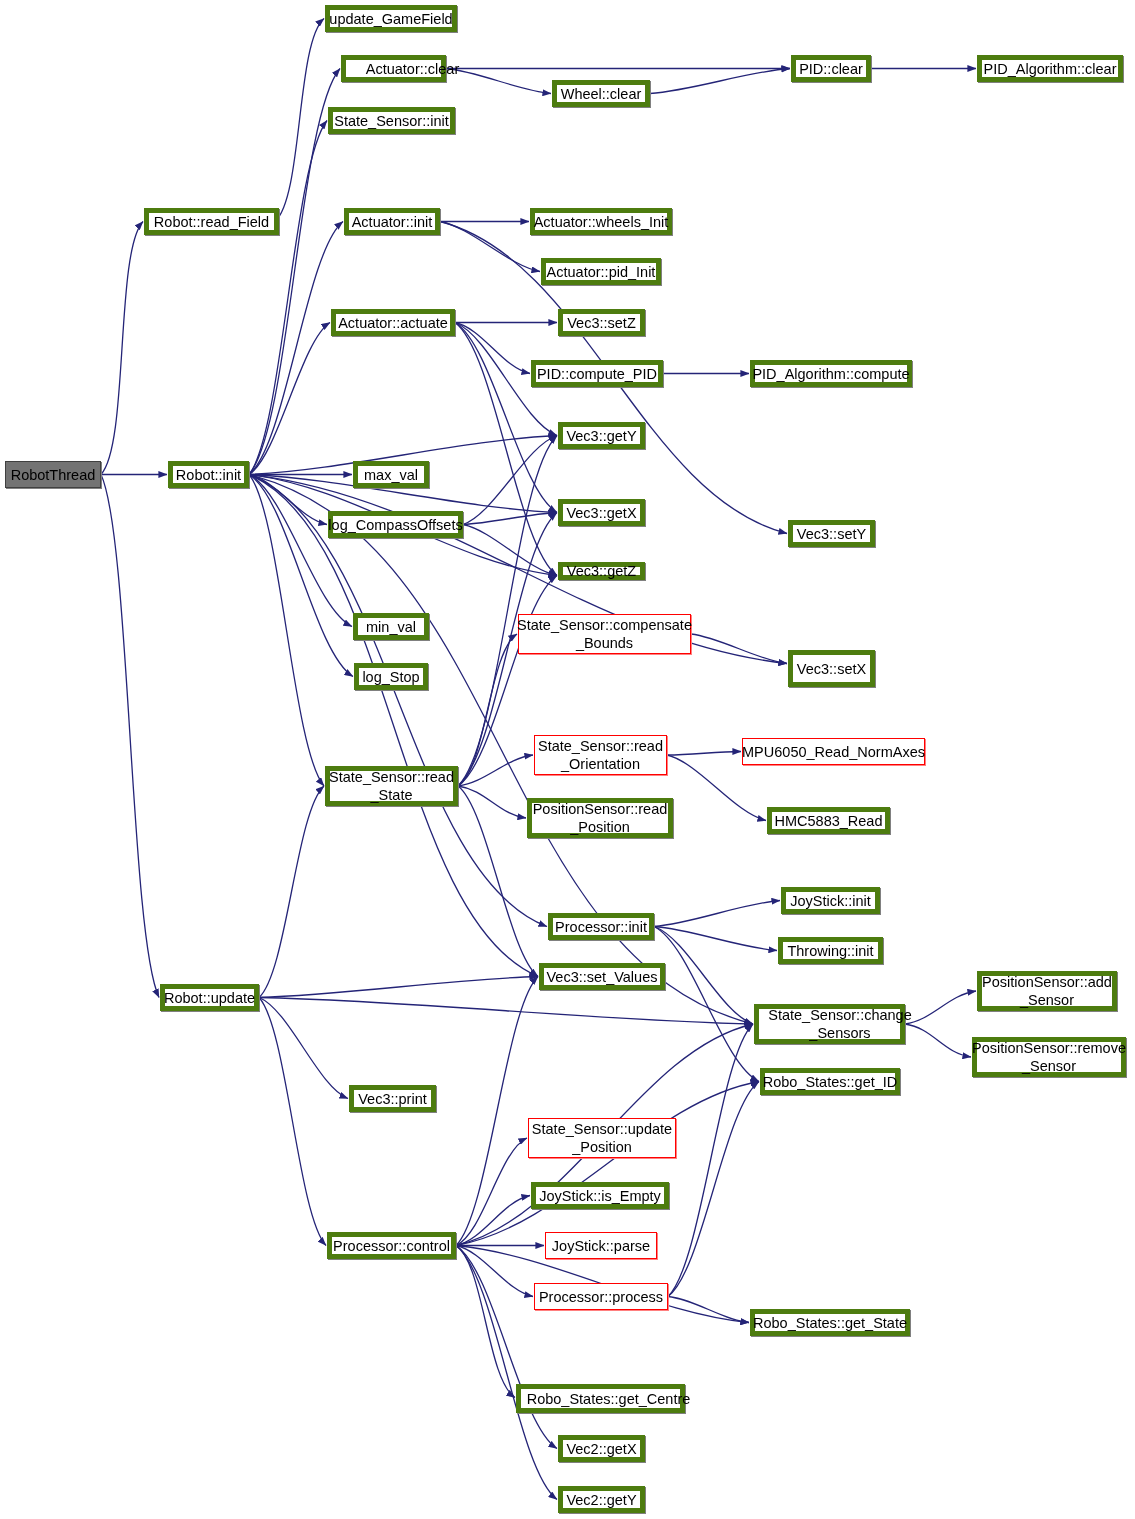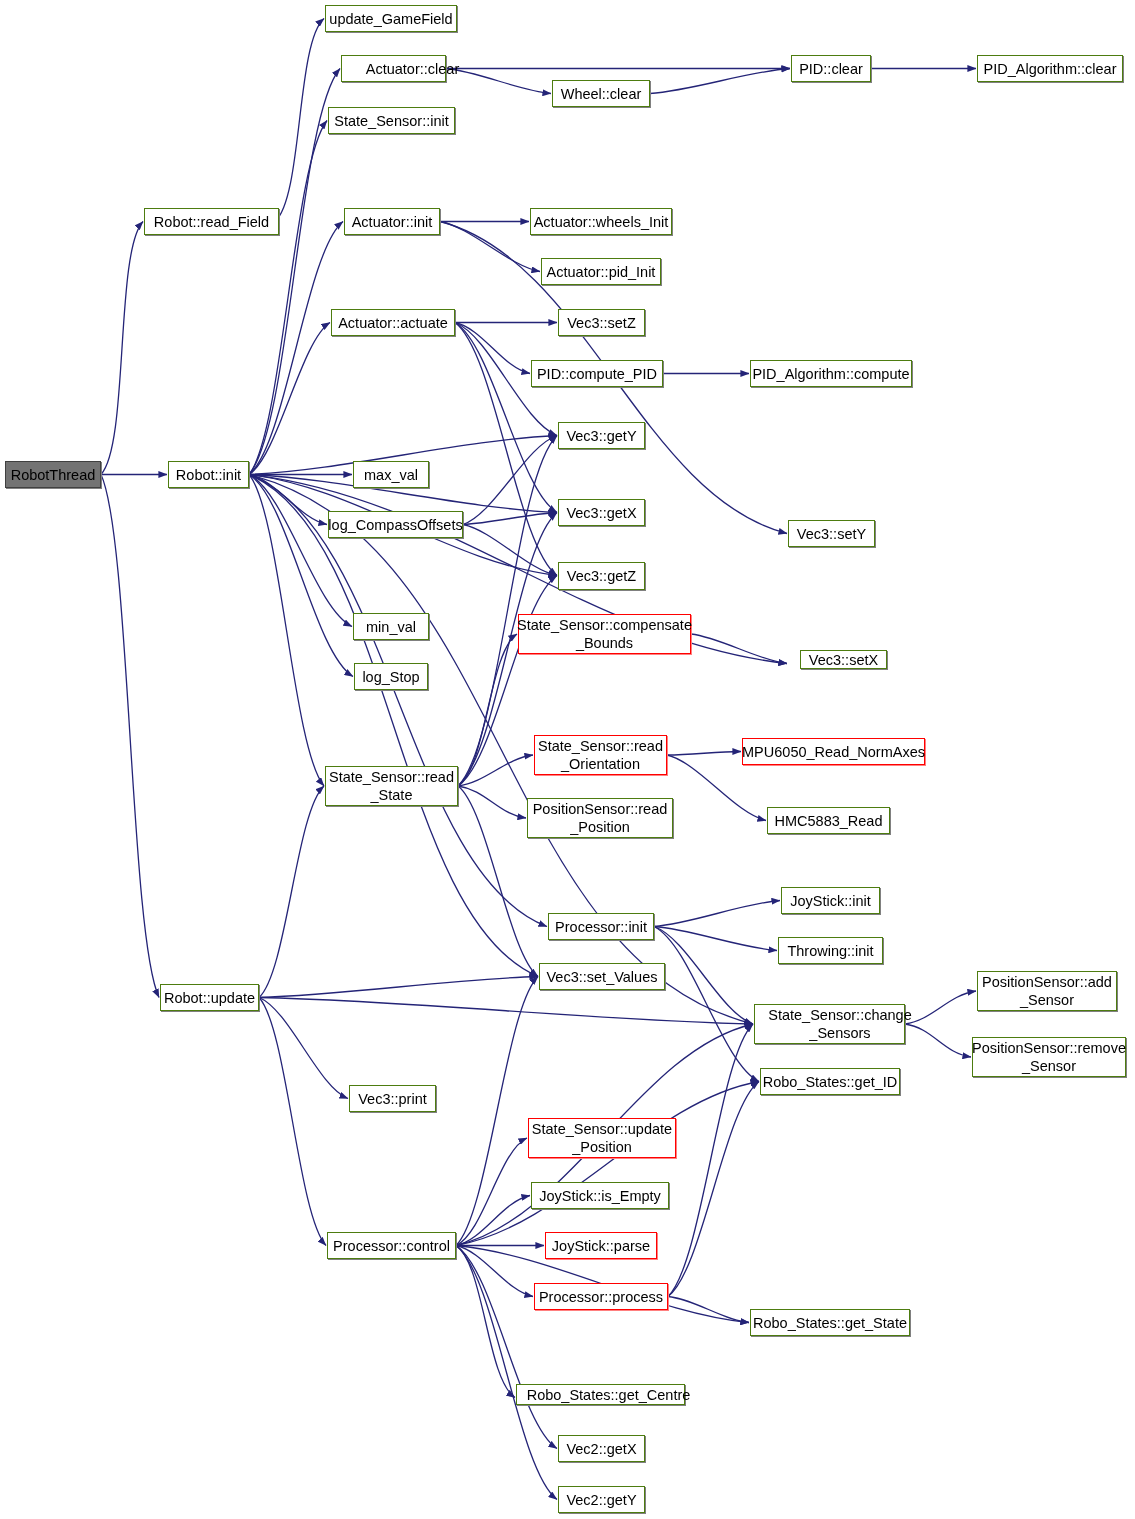--- a/index.html
+++ b/index.html
@@ -8,21 +8,21 @@
   svg#edges{position:absolute;left:0;top:0;width:1135px;height:1519px;}
   .node{
     position:absolute;
     box-sizing:border-box;
     display:flex;align-items:center;justify-content:center;
     text-align:center;
     font-size:14.5px;
     line-height:18px;
     color:#000;
     background:#ffffff;
-    border:1px solid #4d7c0f;
+    border:5px solid #4d7c0f;
     box-shadow:1px 1px 0 0 #808080;
     white-space:pre-line;
     letter-spacing:0px;
     z-index:5;
   }
   .node.red{border:1px solid #ff0000;box-shadow:1px 1px 0 0 #ff8080;}
   .node.root{background:#737373;border:1px solid #404040;}
 </style>
 </head>
 <body>
@@ -126,41 +126,41 @@
 _State</div>
       <div class="node" style="left: 349px; top: 1085px; width: 87px; height: 27px;">Vec3::print</div>
       <div class="node" style="left: 327px; top: 1232px; width: 129px; height: 27px;">Processor::control</div>
       <div class="node" style="left: 552px; top: 80px; width: 98px; height: 27px;">Wheel::clear</div>
       <div class="node" style="left: 530px; top: 208px; width: 142px; height: 27px;">Actuator::wheels_Init</div>
       <div class="node" style="left: 541px; top: 258px; width: 120px; height: 27px;">Actuator::pid_Init</div>
       <div class="node" style="left: 558px; top: 309px; width: 87px; height: 27px;">Vec3::setZ</div>
       <div class="node" style="left: 531px; top: 360px; width: 132px; height: 27px;">PID::compute_PID</div>
       <div class="node" style="left: 558px; top: 422px; width: 87px; height: 27px;">Vec3::getY</div>
       <div class="node" style="left: 558px; top: 499px; width: 87px; height: 27px;">Vec3::getX</div>
-      <div class="node" style="left: 558px; top: 562px; width: 87px; height: 28px;">Vec3::getZ</div>
+      <div class="node" style="left: 558px; top: 562px; width: 87px; height: 18px;">Vec3::getZ</div>
       <div class="node red" style="left: 518px; top: 614px; width: 173px; height: 40px;">State_Sensor::compensate
 _Bounds</div>
       <div class="node red" style="left: 534px; top: 735px; width: 133px; height: 40px;">State_Sensor::read
 _Orientation</div>
       <div class="node" style="left: 527px; top: 798px; width: 146px; height: 40px;">PositionSensor::read
 _Position</div>
       <div class="node" style="left: 548px; top: 913px; width: 106px; height: 27px;">Processor::init</div>
       <div class="node" style="left: 539px; top: 963px; width: 126px; height: 27px;">Vec3::set_Values</div>
       <div class="node red" style="left: 528px; top: 1118px; width: 148px; height: 40px;">State_Sensor::update
 _Position</div>
       <div class="node" style="left: 531px; top: 1182px; width: 138px; height: 27px;">JoyStick::is_Empty</div>
       <div class="node red" style="left: 545px; top: 1232px; width: 112px; height: 27px;">JoyStick::parse</div>
       <div class="node red" style="left: 534px; top: 1283px; width: 134px; height: 27px;">Processor::process</div>
-      <div class="node" style="left: 516px; top: 1384px; width: 169px; height: 21px; padding-left: 16px;">Robo_States::get_Centre</div>
+      <div class="node" style="left: 516px; top: 1384px; width: 169px; height: 29px; padding-left: 16px;">Robo_States::get_Centre</div>
       <div class="node" style="left: 558px; top: 1435px; width: 87px; height: 27px;">Vec2::getX</div>
       <div class="node" style="left: 558px; top: 1486px; width: 87px; height: 27px;">Vec2::getY</div>
       <div class="node" style="left: 791px; top: 55px; width: 80px; height: 27px;">PID::clear</div>
       <div class="node" style="left: 750px; top: 360px; width: 162px; height: 27px;">PID_Algorithm::compute</div>
       <div class="node" style="left: 788px; top: 520px; width: 87px; height: 27px;">Vec3::setY</div>
-      <div class="node" style="left: 788px; top: 650px; width: 87px; height: 19px; margin-left: 12px;">Vec3::setX</div>
+      <div class="node" style="left: 788px; top: 650px; width: 87px; height: 37px;">Vec3::setX</div>
       <div class="node" style="left: 767px; top: 807px; width: 123px; height: 27px;">HMC5883_Read</div>
       <div class="node" style="left: 781px; top: 887px; width: 99px; height: 27px;">JoyStick::init</div>
       <div class="node" style="left: 778px; top: 937px; width: 105px; height: 27px;">Throwing::init</div>
       <div class="node" style="left: 754px; top: 1004px; width: 151px; height: 40px; padding-left: 21px;">State_Sensor::change
 _Sensors</div>
       <div class="node" style="left: 760px; top: 1068px; width: 140px; height: 27px;">Robo_States::get_ID</div>
       <div class="node" style="left: 750px; top: 1309px; width: 160px; height: 27px;">Robo_States::get_State</div>
       <div class="node" style="left: 977px; top: 55px; width: 146px; height: 27px;">PID_Algorithm::clear</div>
       <div class="node red" style="left: 742px; top: 738px; width: 183px; height: 27px;">MPU6050_Read_NormAxes</div>
       <div class="node" style="left: 977px; top: 971px; width: 140px; height: 40px;">PositionSensor::add

